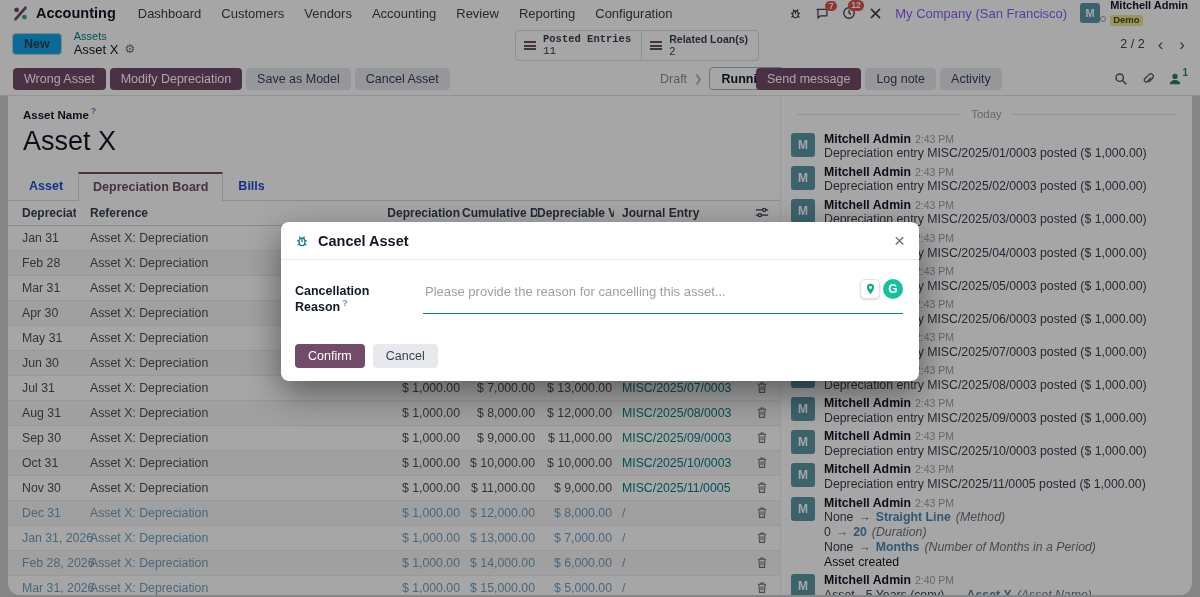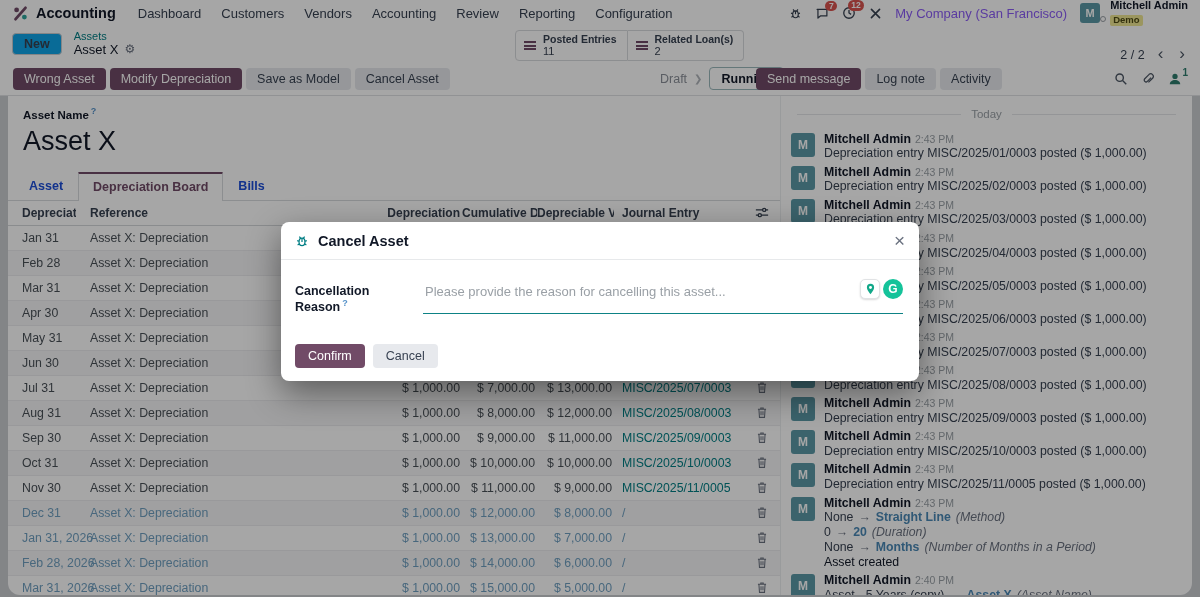--- a/index.html
+++ b/index.html
@@ -26,28 +26,28 @@
   
   .cp1 { height:36px; background:#fff; display:flex; align-items:center; padding:0 14px 0 12px; position:relative; }
   .btn-new { background:#0ea5e9; border:1px solid #c9ccd0; border-radius:4px; font-size:12.5px; font-weight:600; color:#374151; padding:3px 11px; cursor:pointer; }
   .bc { margin-left:12px; line-height:1.05; }
   .bc-parent { font-size:11px; color:#017e84; cursor:pointer; }
   .bc-row { display:flex; align-items:center; gap:6px; }
   .bc-current { font-size:13px; color:#111827; }
   .gear { color:#6b7280; font-size:12px; cursor:pointer; }
   .stats { position:absolute; left:515px; top:4px; display:flex; }
   .stat-btn { display:flex; align-items:center; gap:7px; border:1px solid #d8dadd; background:#fff; padding:2px 10px 2px 8px; cursor:pointer; }
-  .stat-btn:first-child { border-radius:4px 0 0 4px; }
+  .stat-btn:first-child { border-radius:4px 0 0 4px;font-family:Liberation Mono, monospace; }
   .stat-btn:last-child { border-radius:0 4px 4px 0; border-left:none; }
   .bars { width:12px; height:9px; border-top:2px solid #714B67; border-bottom:2px solid #714B67; position:relative; }
   .bars::after { content:""; position:absolute; left:0; right:0; top:2.5px; height:2px; background:#714B67; }
   .stat-txt { line-height:1.15; text-align:left; }
   .stat-label { font-size:10.5px; color:#374151; font-weight:600; }
   .stat-value { font-size:11px; color:#374151; }
-  .pager { position:absolute; right:12px; top:0; height:36px; display:flex; align-items:flex-end; gap:10px; }
+  .pager { position:absolute; right:12px; top:0; height:36px; display:flex; align-items:center; gap:10px; }
   .pager-count { font-size:12.5px; color:#374151; cursor:pointer; }
   .pager-btn { font-size:17px; color:#4b5563; cursor:pointer; line-height:1; padding:0 3px; }
 
   .cp2 { height:34px; background:#fff; border-bottom:1px solid #dfe1e4; position:relative; display:flex; align-items:center; }
   .actions { display:flex; gap:4px; padding-left:13px; }
   .btn { font-size:12.5px; padding:4px 11px; border-radius:4px; border:none; cursor:pointer; white-space:nowrap; }
   .btn-primary { background:#714B67; color:#fff; font-weight:500; }
   .btn-secondary { background:#e7e9ed; color:#374151; }
   .statusbar { position:absolute; left:660px; display:flex; align-items:center; gap:7px; }
   .status-muted { font-size:12.5px; color:#8a8f98; cursor:pointer; }

